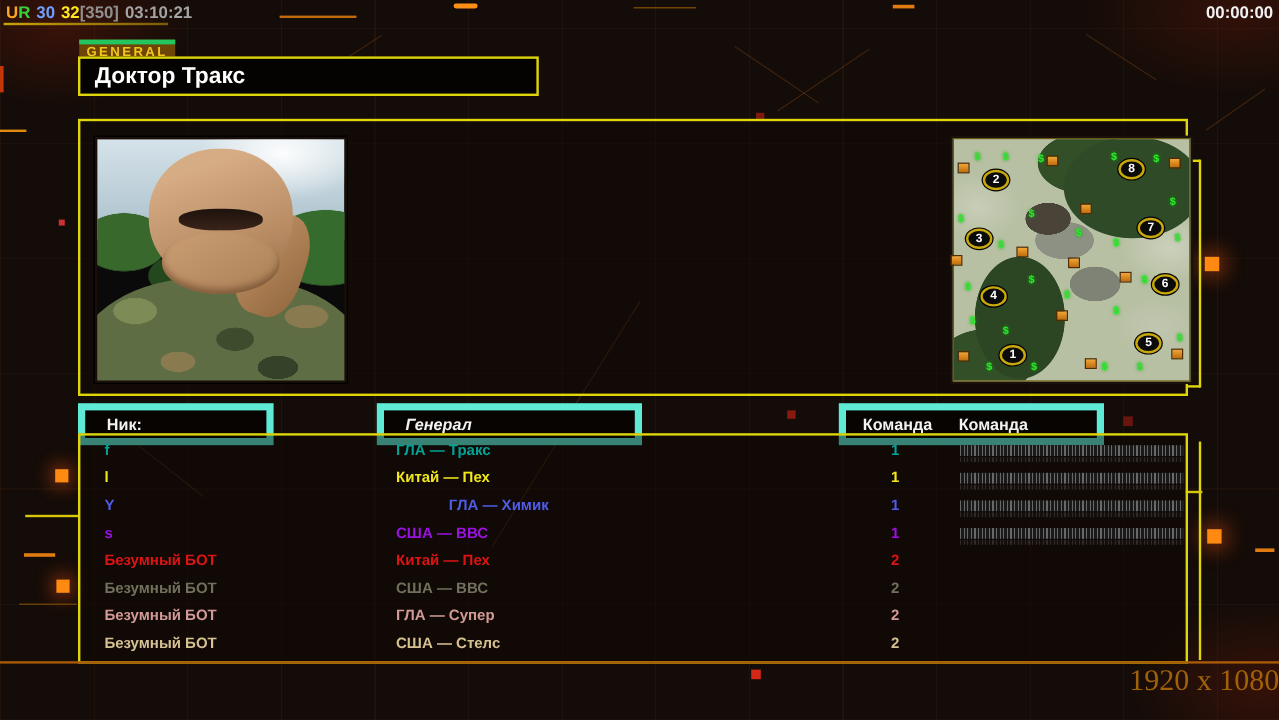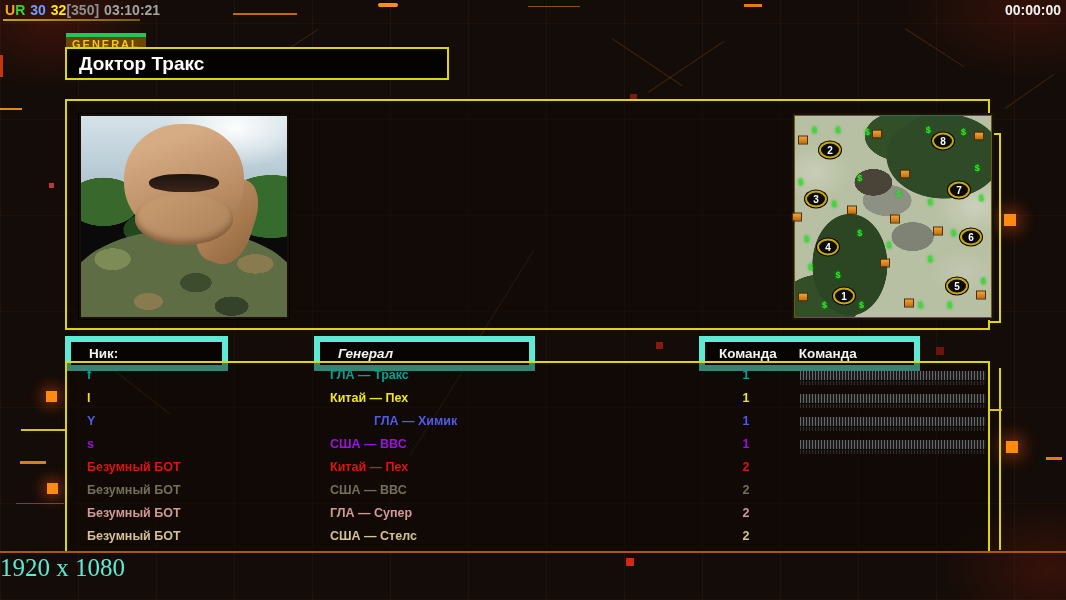--- a/index.html
+++ b/index.html
@@ -106,22 +106,22 @@
   .prow span{position:absolute;top:3px;font-size:12.5px;font-weight:bold;white-space:nowrap;}
   .p-name{left:20px;}
   .p-general{left:263px;}
   .p-team{left:668px;width:22px;text-align:center;}
   .p-bar{position:absolute;left:733px;top:6px;width:186px;height:9px;
     background:repeating-linear-gradient(90deg,#686868 0 1px,#1a1a1a 1px 3px);}
   .p-bar::after{content:"";position:absolute;left:0;right:0;top:10px;height:4px;
     background:repeating-linear-gradient(90deg,#686868 0 1px,#1a1a1a 1px 3px);opacity:.35;}
 
   .bottom-line{position:absolute;left:0;right:0;top:551px;height:2px;background:#a85a06;}
-  .footer-res{position:absolute;left:0;right:0;top:554px;text-align:left;
-    font-family:"Liberation Serif",serif;font-size:25px;color:#5eead4;}
+  .footer-res{position:absolute;left:0;right:0;top:554px;text-align:right;
+    font-family:"Liberation Serif",serif;font-size:25px;color:#a16207;}
 </style>
 </head>
 <body>
 
 <div class="screen">
   <div class="grid"></div>
 
   <div class="glowspot" style="left:-60px;top:-50px;width:220px;height:140px;background:radial-gradient(rgba(190,40,15,.22),transparent 70%);"></div>
   <div class="glowspot" style="left:900px;top:-60px;width:260px;height:140px;background:radial-gradient(rgba(190,40,15,.18),transparent 70%);"></div>
   <div class="glowspot" style="left:940px;top:500px;width:220px;height:140px;background:radial-gradient(rgba(190,40,15,.2),transparent 70%);"></div>

